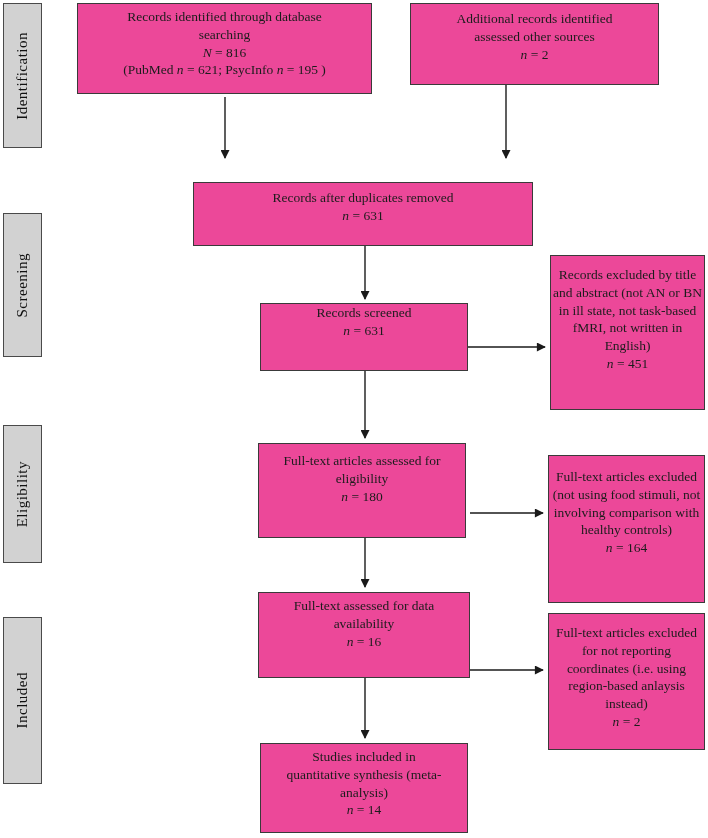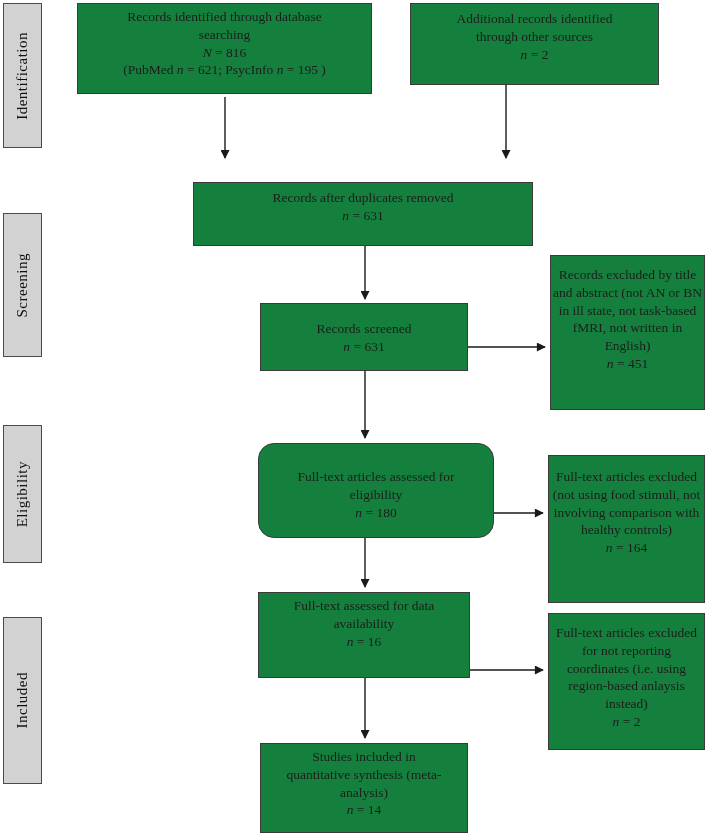--- a/index.html
+++ b/index.html
@@ -20,34 +20,34 @@
     box-sizing:border-box;
     display:flex;align-items:center;justify-content:center;
   }
   .stage span{
     writing-mode:vertical-rl;transform:rotate(180deg);
     font-size:15px;letter-spacing:.5px;white-space:nowrap;color:#111;
   }
   
   .fbox{
     position:absolute;box-sizing:border-box;
-    background:#15803d;border:1.6px solid #3a3a3a;
+    background:#ec4899;border:1.6px solid #3a3a3a;
     display:flex;flex-direction:column;align-items:center;justify-content:flex-start;
     text-align:center;font-size:13.5px;line-height:1.32;
   }
   .fbox .ttl{width:100%;}
   .fbox .stat{width:100%;}
   .fbox i{font-style:italic;}
   
   .b-db      {left:77px; top:3px;  width:295px;height:91px; padding:4px 28px 0;}
   .b-other   {left:410px;top:3px;  width:249px;height:82px; padding:6px 28px 0;}
   .b-dup     {left:193px;top:182px;width:340px;height:64px; padding:6px 10px 0;}
-  .b-scr     {left:260px;top:303px;width:208px;height:68px; padding:16px 10px 0;}
+  .b-scr     {left:260px;top:303px;width:208px;height:68px; padding:0 10px 0;}
   .b-exc1    {left:550px;top:245px;width:155px;height:155px;padding:10px 2px 0;margin-top:10px;}
-  .b-elig    {left:258px;top:443px;width:236px;height:95px; padding:24px 12px 0;border-radius:16px;}
+  .b-elig    {left:258px;top:443px;width:208px;height:95px; padding:8px 12px 0;}
   .b-exc2    {left:548px;top:455px;width:157px;height:148px;padding:12px 3px 0;}
   .b-data    {left:258px;top:592px;width:212px;height:86px; padding:4px 12px 0;}
   .b-exc3    {left:548px;top:613px;width:157px;height:137px;padding:10px 2px 12px;}
   .b-incl    {left:260px;top:743px;width:208px;height:90px; padding:4px 20px 0;}
   
   .s-ident{top:3px;  height:145px;}
   .s-scr  {top:213px;height:144px;}
   .s-elig {top:425px;height:138px;}
   .s-incl {top:617px;height:167px;}
 </style>
@@ -86,21 +86,21 @@
     <span>Included</span>
   </div>
 
   <div class="fbox b-db">
     <div class="ttl">Records identified through database searching</div>
     <div class="stat"><i>N</i><span> = 816</span></div>
     <div class="stat"><span>(PubMed </span><i>n</i><span> = 621; PsycInfo </span><i>n</i><span> = 195 )</span></div>
   </div>
 
   <div class="fbox b-other">
-    <div class="ttl">Additional records identified through other sources</div>
+    <div class="ttl">Additional records identified assessed other sources</div>
     <div class="stat"><i>n</i><span> = 2</span></div>
   </div>
 
   <div class="fbox b-dup">
     <div class="ttl">Records after duplicates removed</div>
     <div class="stat"><i>n</i><span> = 631</span></div>
   </div>
 
   <div class="fbox b-scr">
     <div class="ttl">Records screened</div>

